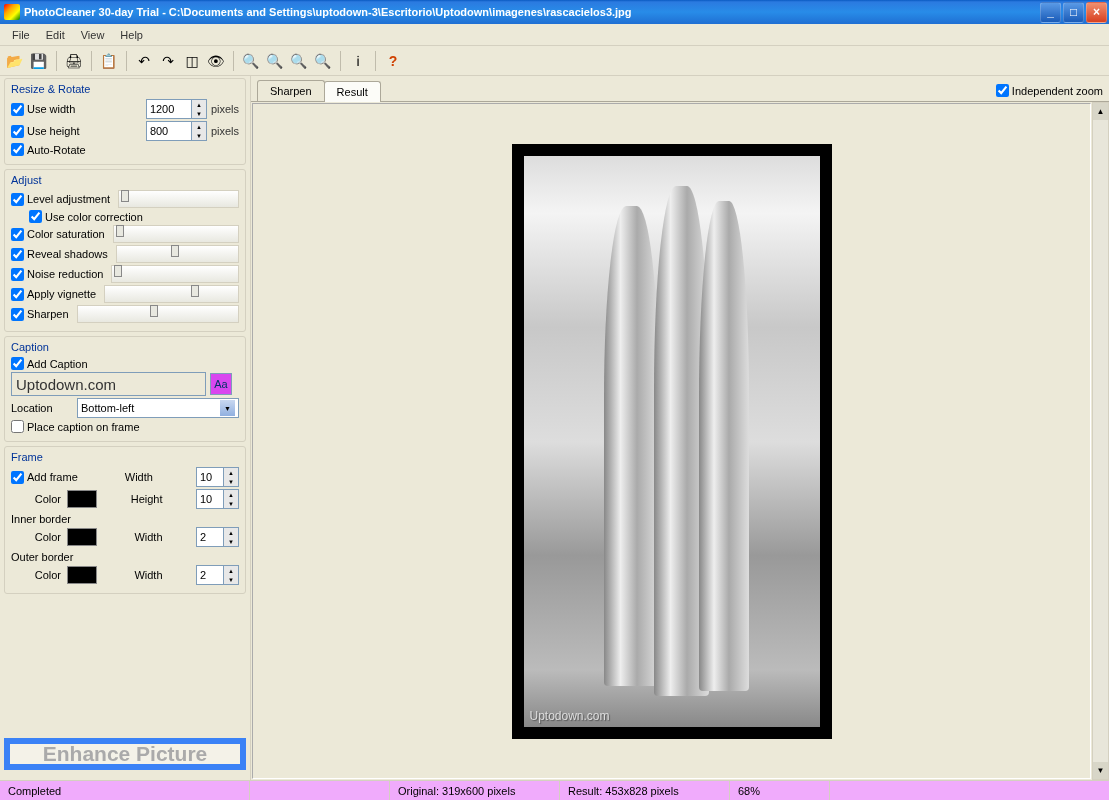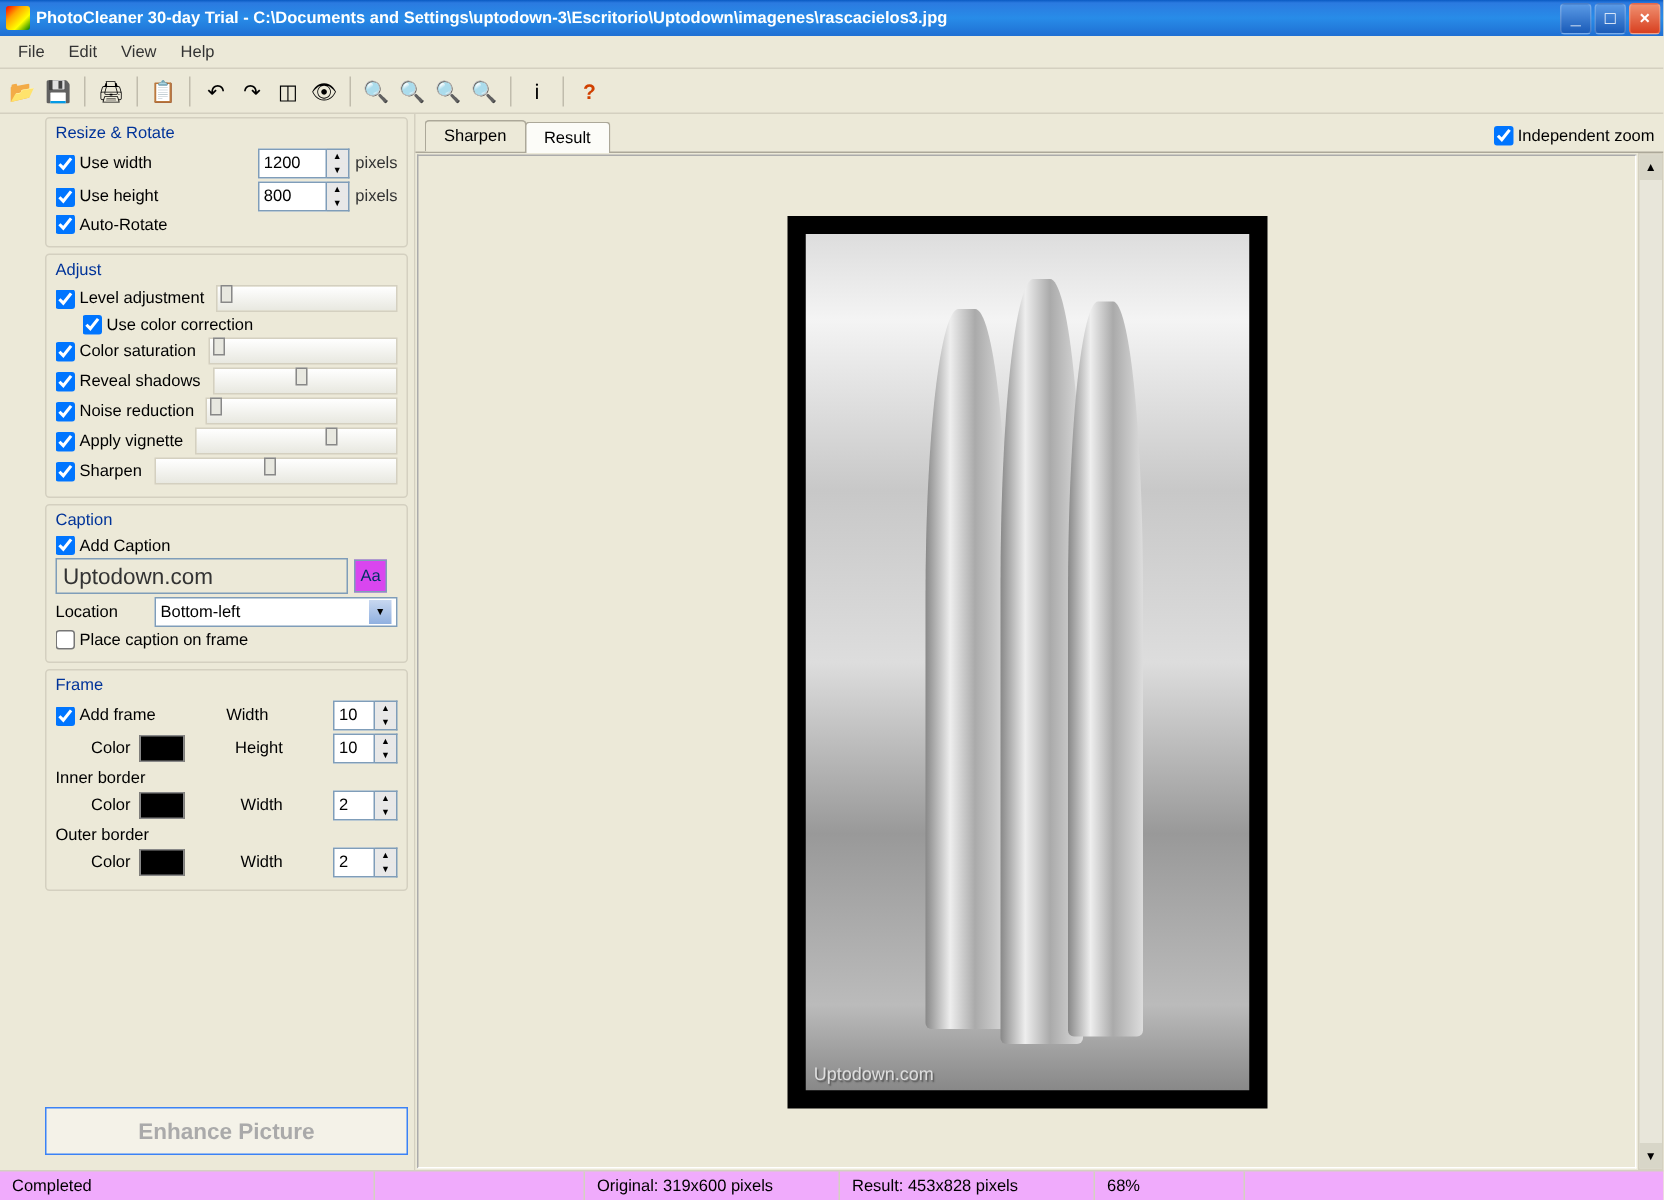--- a/index.html
+++ b/index.html
@@ -12,21 +12,21 @@
 .winbtn.min, .winbtn.max { background: linear-gradient(to bottom, #5a9ae6, #1a5bb8); border: 1px solid #fff3; }
 .winbtn.close { background: linear-gradient(to bottom, #f09070, #d84020); border: 1px solid #fff3; }
 
 .menubar { height: 22px; background: #ece9d8; border-bottom: 1px solid #d4d0c0; display: flex; align-items: center; padding: 0 4px; }
 .menubar span { padding: 2px 8px; cursor: pointer; color: #333; }
 
 .toolbar { height: 30px; background: #ece9d8; border-bottom: 1px solid #d4d0c0; display: flex; align-items: center; padding: 0 4px; gap: 2px; }
 .tbtn { width: 22px; height: 22px; display: flex; align-items: center; justify-content: center; cursor: pointer; border-radius: 2px; font-size: 14px; }
 .tsep { width: 1px; height: 20px; background: #c0bcac; margin: 0 4px; }
 
-.main { flex: 1; display: flex; min-height: 0; margin-left: 26px; }
+.main { flex: 1; display: flex; min-height: 0; }
 .sidebar { width: 250px; background: #ece9d8; padding: 2px 4px; overflow-y: auto; display: flex; flex-direction: column; }
 .panel { border: 1px solid #d4d0c0; border-radius: 3px; margin-bottom: 4px; padding: 2px 6px 6px; }
 .panel .ptitle { color: #003399; font-size: 11px; margin: 2px 0 4px; }
 .row { display: flex; align-items: center; margin: 2px 0; }
 .row label { display: flex; align-items: center; gap: 3px; }
 .row input[type=checkbox] { width: 13px; height: 13px; }
 .numbox { display: flex; align-items: center; margin-left: auto; padding-left: 16px; }
 .numbox input { width: 46px; height: 20px; border: 1px solid #7f9db9; padding: 0 3px; }
 .spinner { width: 15px; height: 20px; display: flex; flex-direction: column; border: 1px solid #7f9db9; border-left: none; }
 .spinner div { flex: 1; background: #e8e8e8; font-size: 6px; display: flex; align-items: center; justify-content: center; cursor: pointer; }
@@ -34,21 +34,21 @@
 .slider { flex: 1; height: 18px; margin-left: 8px; position: relative; border: 1px solid #d4d0c0; background: linear-gradient(to bottom, #fff, #e8e8e0); }
 .slider .thumb { position: absolute; top: -1px; width: 8px; height: 12px; background: #e8e8e0; border: 1px solid #888; }
 .captioninput { width: 195px; height: 24px; border: 1px solid #7f9db9; padding: 2px 4px; background: #ece9d8; font-size: 15px; color: #333; }
 .aabtn { width: 22px; height: 22px; border: 1px solid #7f9db9; margin-left: 4px; display: flex; align-items: center; justify-content: center; color: #036; cursor: pointer; background: #d946ef; }
 .sel { flex: 1; height: 20px; border: 1px solid #7f9db9; background: #fff; display: flex; align-items: center; padding: 0 3px; }
 .sel .dd { margin-left: auto; width: 15px; height: 16px; background: linear-gradient(to bottom, #c8d8f0, #90b0e0); display: flex; align-items: center; justify-content: center; font-size: 7px; cursor: pointer; }
 .swatch { width: 30px; height: 18px; border: 1px solid #888; margin-left: 6px; }
 .rlabel { width: 52px; text-align: right; margin-left: auto; margin-right: 4px; }
 .sublabel { margin-left: 18px; }
 
-.enhance { margin-top: auto; margin-bottom: 8px; height: 32px; border: 1px solid #3b82f6; background: #f4f2e8; color: #aaa; font-size: 15px; font-weight: bold; display: flex; align-items: center; justify-content: center; }
+.enhance { margin-top: auto; margin-bottom: 8px; height: 32px; border: 6px solid #3b82f6; background: #f4f2e8; color: #aaa; font-size: 21px; font-weight: bold; display: flex; align-items: center; justify-content: center; }
 
 .content { flex: 1; display: flex; flex-direction: column; background: #ece9d8; border-left: 1px solid #d4d0c0; min-width: 0; }
 .tabrow { display: flex; align-items: flex-end; padding: 4px 6px 0; border-bottom: 1px solid #aca899; }
 .tabrow .tab { padding: 4px 12px; border: 1px solid #aca899; border-bottom: none; background: #ece9d8; cursor: pointer; margin-right: -1px; border-radius: 3px 3px 0 0; }
 .tabrow .tab.active { background: #fcfcf8; position: relative; top: 1px; }
 .tabrow .spacer { flex: 1; }
 .tabrow label { display: flex; align-items: center; gap: 3px; padding-bottom: 4px; }
 .viewer { flex: 1; display: flex; background: #ece9d8; position: relative; min-height: 0; }
 .canvas { flex: 1; border: 1px inset #fff; margin: 1px; background: #ece9d8; display: flex; align-items: center; justify-content: center; overflow: hidden; }
 .frame { background: #000; padding: 10px; }

